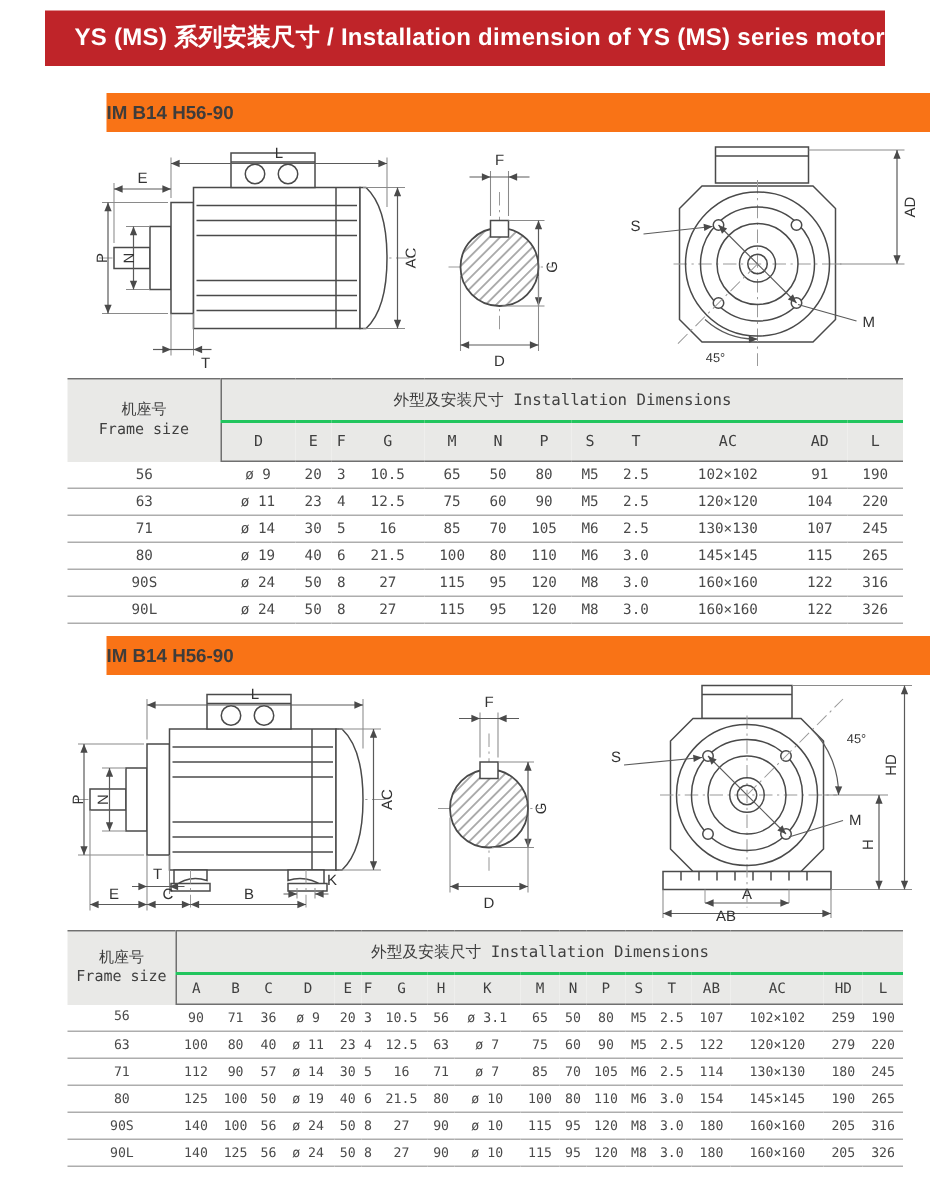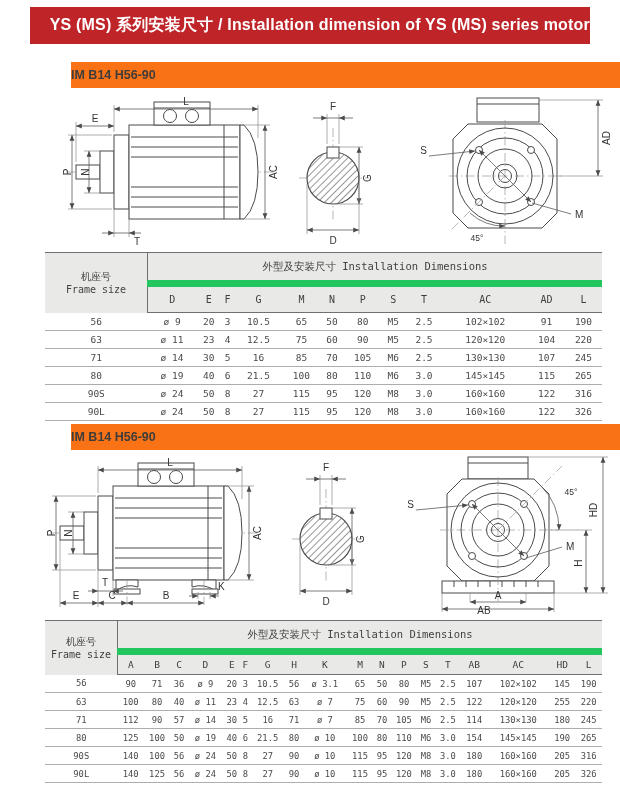--- a/index.html
+++ b/index.html
@@ -30,21 +30,21 @@
   .lbl{font-size:10px;fill:#333;font-family:"Liberation Sans",sans-serif;}
   .sm{font-size:8.5px;}
 
   .tbl-wrap{position:absolute;left:45px;}
   #t1{top:252px;} #t2{top:620px;}
   .dim-table{border-collapse:collapse;width:557px;table-layout:auto;
              font-family:"DejaVu Sans Mono",monospace;color:#4a4a4a;
              border-top:1.5px solid #707070;border-bottom:1px solid #9a9a9a;}
   .dim-table th,.dim-table td{padding:0;text-align:center;white-space:nowrap;font-weight:normal;}
   .dim-table thead th{background:#e9e9e7;}
-  .group-th{font-size:10.5px;height:27px;border-bottom:7px solid #22c55e;color:#3f3f3f;}
+  .group-th{font-size:10.5px;height:27px;border-bottom:2px solid #22c55e;color:#3f3f3f;}
   .frame-th{border-right:1px solid #707070;font-size:10px;line-height:1.3;color:#3f3f3f;}
   .t1 .frame-th{width:102px;} .t2 .frame-th{width:72px;}
   .cols-row th{height:25px;font-size:10px;border-bottom:1.5px solid #707070;color:#3f3f3f;}
   .t2 .cols-row th{font-size:9.5px;height:19px;}
   .dim-table tbody td{height:17px;border-bottom:1px solid #adadad;font-size:9.5px;}
   .t2 tbody td{font-size:8.8px;}
 </style>
 </head>
 <body>
 
@@ -466,42 +466,42 @@
           <td>10.5</td>
           <td>56</td>
           <td>ø 3.1</td>
           <td>65</td>
           <td>50</td>
           <td>80</td>
           <td>M5</td>
           <td>2.5</td>
           <td>107</td>
           <td>102×102</td>
-          <td>145</td>
+          <td>259</td>
           <td>190</td>
         </tr>
         <tr>
           <td>63</td>
           <td>100</td>
           <td>80</td>
           <td>40</td>
           <td>ø 11</td>
           <td>23</td>
           <td>4</td>
           <td>12.5</td>
           <td>63</td>
           <td>ø 7</td>
           <td>75</td>
           <td>60</td>
           <td>90</td>
           <td>M5</td>
           <td>2.5</td>
           <td>122</td>
           <td>120×120</td>
-          <td>255</td>
+          <td>279</td>
           <td>220</td>
         </tr>
         <tr>
           <td>71</td>
           <td>112</td>
           <td>90</td>
           <td>57</td>
           <td>ø 14</td>
           <td>30</td>
           <td>5</td>

